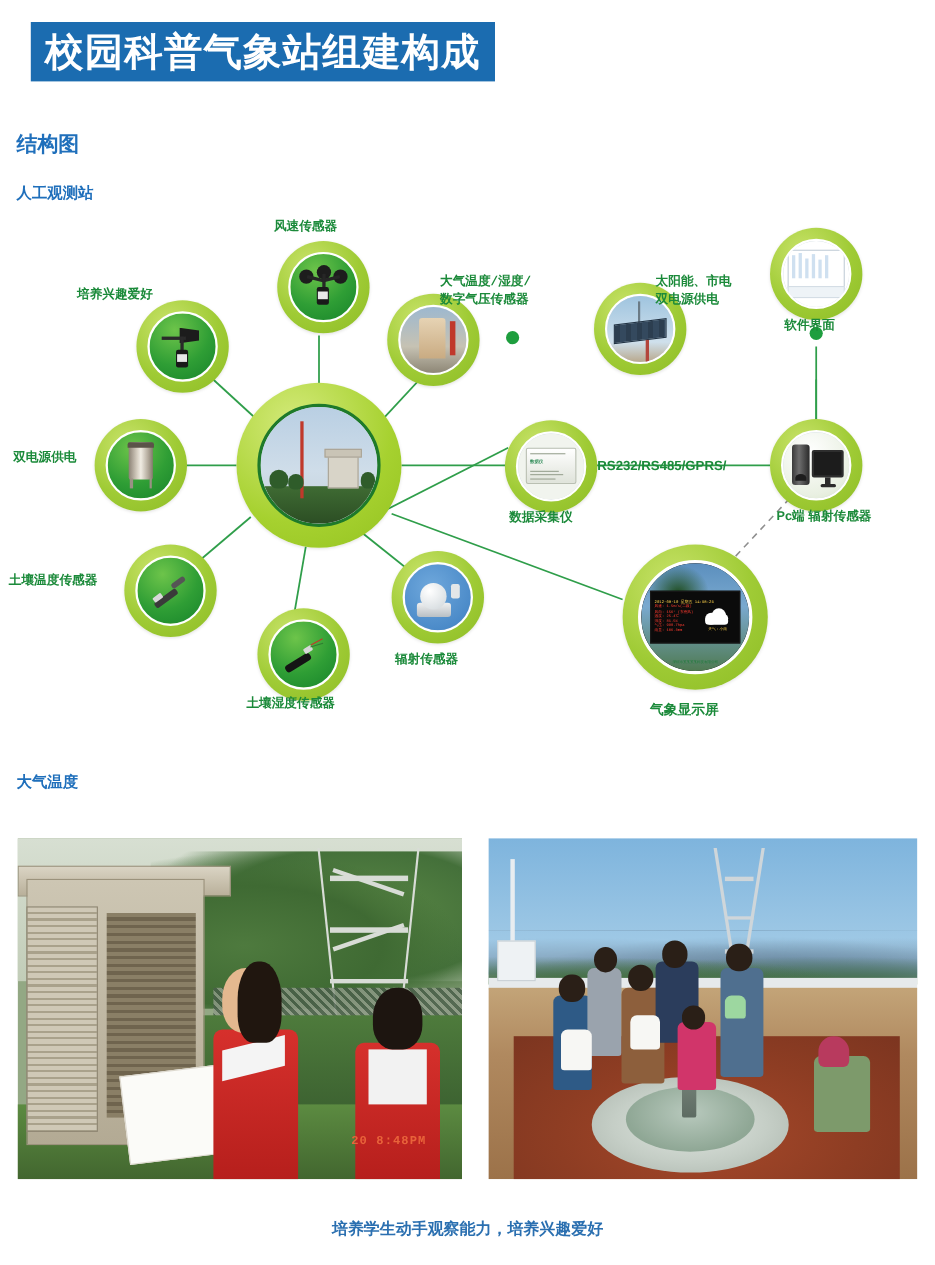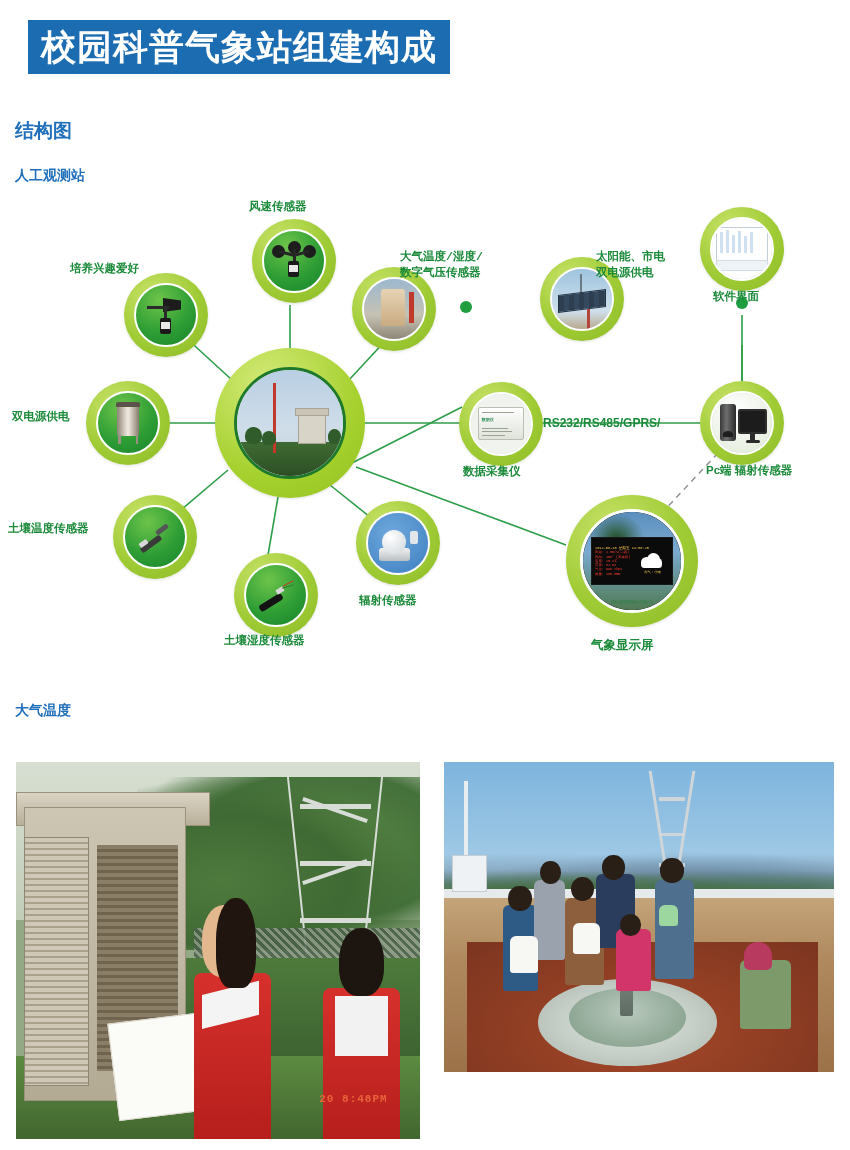--- a/index.html
+++ b/index.html
@@ -169,21 +169,21 @@
   .led-foot { position:absolute; left:0; right:0; bottom:6%; text-align:center;
               color:#1f7a3a; font-size:3.2px; }
 
   
   .conn-label {
     position:absolute; color:#1b8a3a; font-size:12px; font-weight:bold; white-space:nowrap;
   }
 
   
   .photo-frame { position:absolute; overflow:hidden; }
-  #photo-left  { left: 16px; top: 762px; width: 404px; height: 377px; }
+  #photo-left  { left: 16px; top: 762px; width: 404px; height: 310px; }
   #photo-right { left: 444px; top: 762px; width: 390px; height: 310px; }
 
   
   .lp { position:absolute; inset:0; background:#93a884; }
   .lp-sky { position:absolute; left:0; top:0; right:0; height:42%; background: linear-gradient(#d7dfd2,#c2cdb8); }
   .lp-trees { position:absolute; left:30%; top:4%; right:0; height:46%;
               background: radial-gradient(ellipse at 30% 60%, #4e7a3e 0%, #3f6a33 45%, rgba(63,106,51,0) 70%),
                           radial-gradient(ellipse at 66% 40%, #5c8a46 0%, #44703a 50%, rgba(68,112,58,0) 75%); }
   .lp-tower { position:absolute; left:69%; top:3%; width:20%; height:58%; }
   .lp-tower span { position:absolute; background:#d8dcd6; }
@@ -562,14 +562,15 @@
       <div class="kid" style="left:54%;top:38%;width:10%;height:32%;background:#4f6f8f;"></div>
       <div class="kid-head" style="left:55.5%;top:31%;width:6%;height:8%;"></div>
       <div class="kid" style="left:76%;top:64%;width:13%;height:22%;background:#7d9a6b;"></div>
       <div class="kid-head" style="left:77%;top:58%;width:7%;height:9%;background:#b83a5e;border-radius:50% 50% 20% 20%;"></div>
       <div class="kid" style="left:17%;top:56%;width:7%;height:12%;background:#f7f7f4;"></div>
       <div class="kid" style="left:33%;top:52%;width:7%;height:10%;background:#f7f7f4;"></div>
       <div class="kid" style="left:55%;top:46%;width:5%;height:7%;background:#9dd7a0;"></div>
     </div>
   </div>
 
+  <div class="caption">培养学生动手观察能力，培养兴趣爱好</div>
 
 </div>
 
 </body></html>

